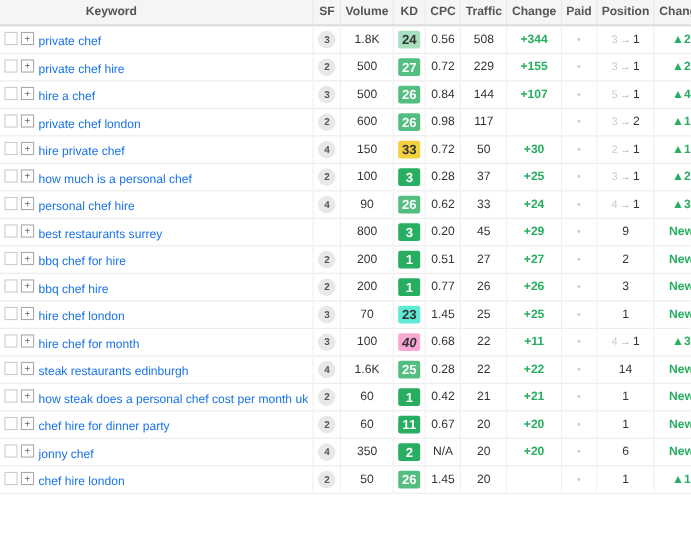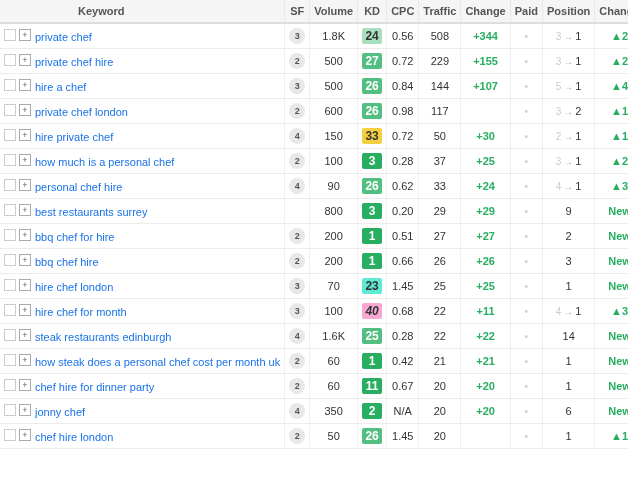--- a/index.html
+++ b/index.html
@@ -270,21 +270,21 @@
         </tr>
         <tr>
           <td class="keyword-cell"><span class="row-controls">
               <span class="checkbox"></span>
               <span class="plus-btn">+</span>
             </span><span class="keyword-text">best restaurants surrey</span></td>
           <td></td>
           <td>800</td>
           <td><span class="badge" style="background: rgb(39, 174, 96); color: rgb(255, 255, 255);">3</span></td>
           <td>0.20</td>
-          <td>29</td>
+          <td>45</td>
           <td class="change-pos">+29</td>
           <td class="paid-cell">•</td>
           <td><span>9</span></td>
           <td class="change-new">New</td>
         </tr>
         <tr>
           <td class="keyword-cell"><span class="row-controls">
               <span class="checkbox"></span>
               <span class="plus-btn">+</span>
             </span><span class="keyword-text">bbq chef for hire</span></td>
@@ -299,21 +299,21 @@
           <td class="change-new">New</td>
         </tr>
         <tr>
           <td class="keyword-cell"><span class="row-controls">
               <span class="checkbox"></span>
               <span class="plus-btn">+</span>
             </span><span class="keyword-text">bbq chef hire</span></td>
           <td><span class="sf-badge">2</span></td>
           <td>200</td>
           <td><span class="badge" style="background: rgb(39, 174, 96); color: rgb(255, 255, 255);">1</span></td>
-          <td>0.66</td>
+          <td>0.77</td>
           <td>26</td>
           <td class="change-pos">+26</td>
           <td class="paid-cell">•</td>
           <td><span>3</span></td>
           <td class="change-new">New</td>
         </tr>
         <tr>
           <td class="keyword-cell"><span class="row-controls">
               <span class="checkbox"></span>
               <span class="plus-btn">+</span>

